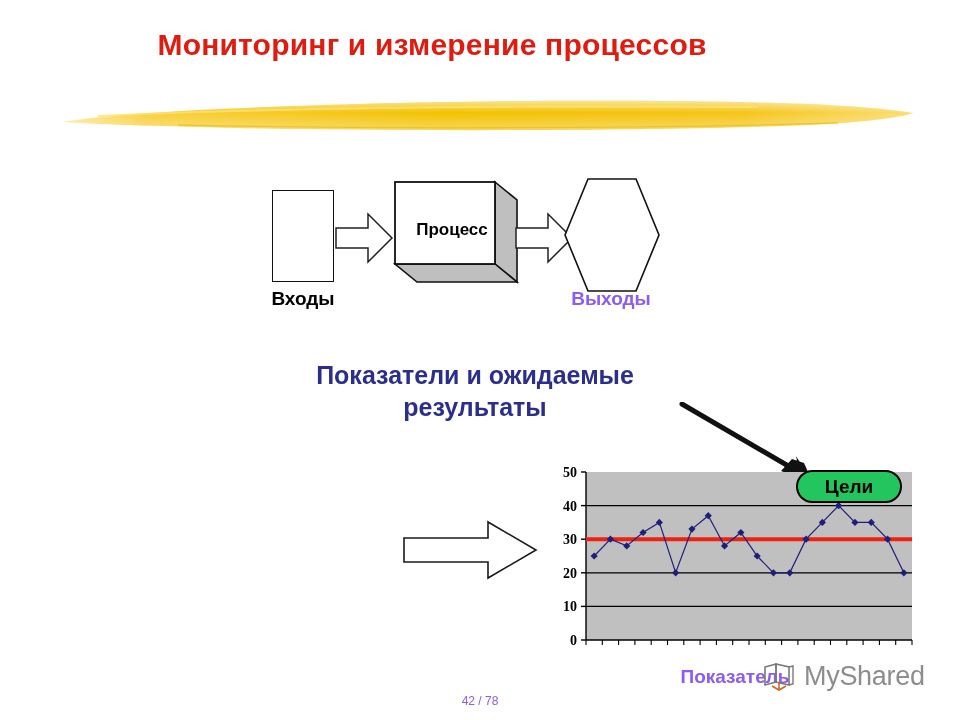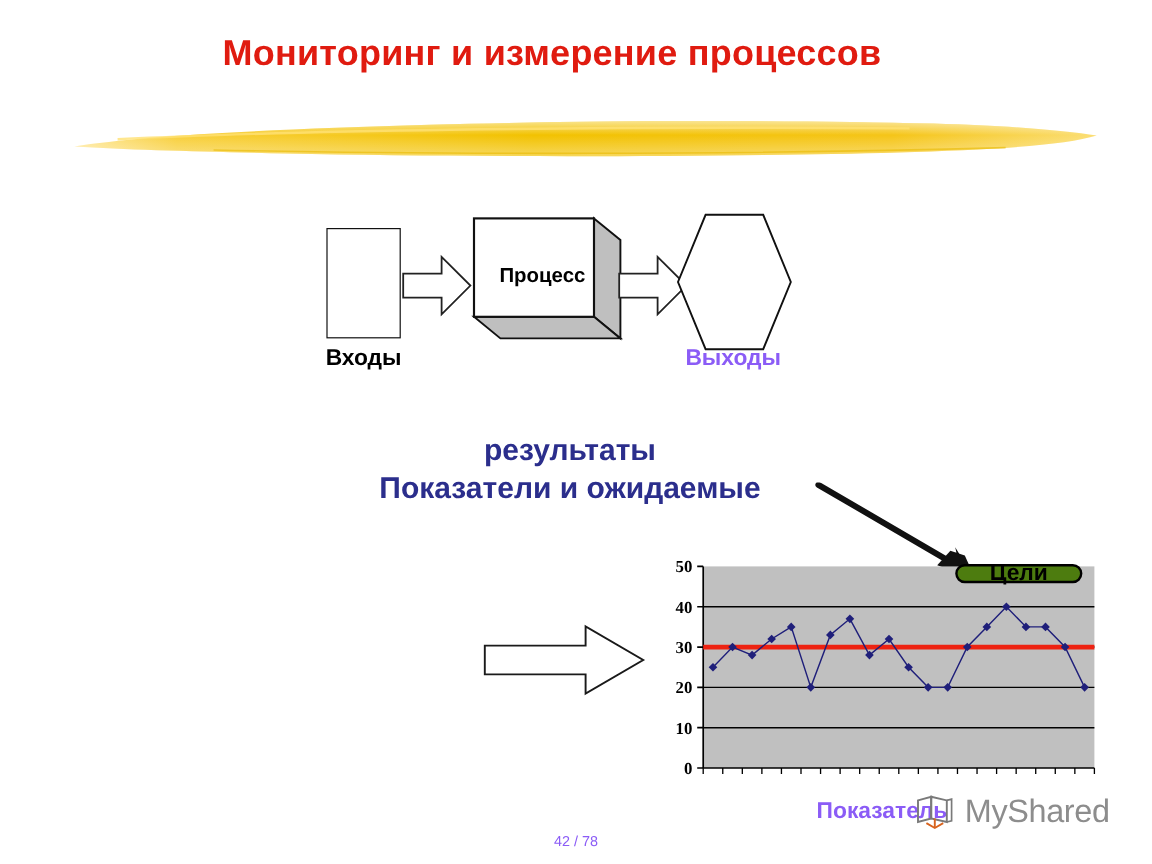--- a/index.html
+++ b/index.html
@@ -8,21 +8,20 @@
     background:#ffffff;
     font-family:"Liberation Sans","DejaVu Sans",sans-serif;
   }
   .slide{position:absolute;inset:0;}
 
   
   #slide-title{
     position:absolute;left:0;top:28px;width:864px;text-align:center;
     color:#E01B10;font-size:30px;font-weight:bold;letter-spacing:.2px;
     white-space:nowrap;
-    margin-left:28px;
   }
 
   
   #brush{position:absolute;left:58px;top:82px;width:860px;height:56px;}
 
   
   #process-diagram{position:absolute;left:250px;top:160px;width:460px;height:165px;}
 
   .inputs-box{
     position:absolute;left:22px;top:30px;width:62px;height:92px;
@@ -62,22 +61,22 @@
   #monitoring-caption{
     position:absolute;left:330px;top:592px;width:240px;text-align:center;
     color:#2B2E8C;font-size:18px;font-weight:bold;line-height:1.3;
   }
 
   
   #chart{position:absolute;left:530px;top:462px;width:392px;height:190px;}
   #chart svg{display:block;}
 
   .goal-callout{
-    position:absolute;left:266px;top:8px;width:106px;height:16px;
-    border:2.4px solid #000;border-radius:17px;background:#4d7c0f;
+    position:absolute;left:266px;top:8px;width:106px;height:33px;
+    border:2.4px solid #000;border-radius:17px;background:#22c55e;
     display:flex;align-items:center;justify-content:center;
     font-size:19px;font-weight:bold;color:#000;box-sizing:border-box;z-index:6;
   }
 
   
   #indicator-axis-label{
     position:absolute;left:640px;top:666px;width:190px;text-align:center;
     color:#8b5cf6;font-size:19px;font-weight:bold;
   }
   #watermark{
@@ -151,22 +150,22 @@
       <svg width="100" height="118" viewBox="0 0 100 118" aria-hidden="true">
         <polygon points="26,3 74,3 97,59 74,115 26,115 3,59" fill="#ffffff" stroke="#111" stroke-width="1.6"></polygon>
       </svg>
     </div>
 
     <div class="label-inputs">Входы</div>
     <div class="label-outputs">Выходы</div>
   </div>
 
   <div id="indicators-heading">
+    <div>Показатели и ожидаемые</div>
     <div>результаты</div>
-    <div>Показатели и ожидаемые</div>
   </div>
 
   <div id="pointer-arrow">
     <svg width="150" height="86" viewBox="0 0 150 86" aria-hidden="true">
       <line x1="6" y1="2" x2="126" y2="72" stroke="#111" stroke-width="5" stroke-linecap="round"></line>
       <polygon points="136,80 108,64 122,58 124,72 120,54" fill="#111"></polygon>
       <polygon points="137,81 105,69 116,57 128,61" fill="#111"></polygon>
     </svg>
   </div>
 

